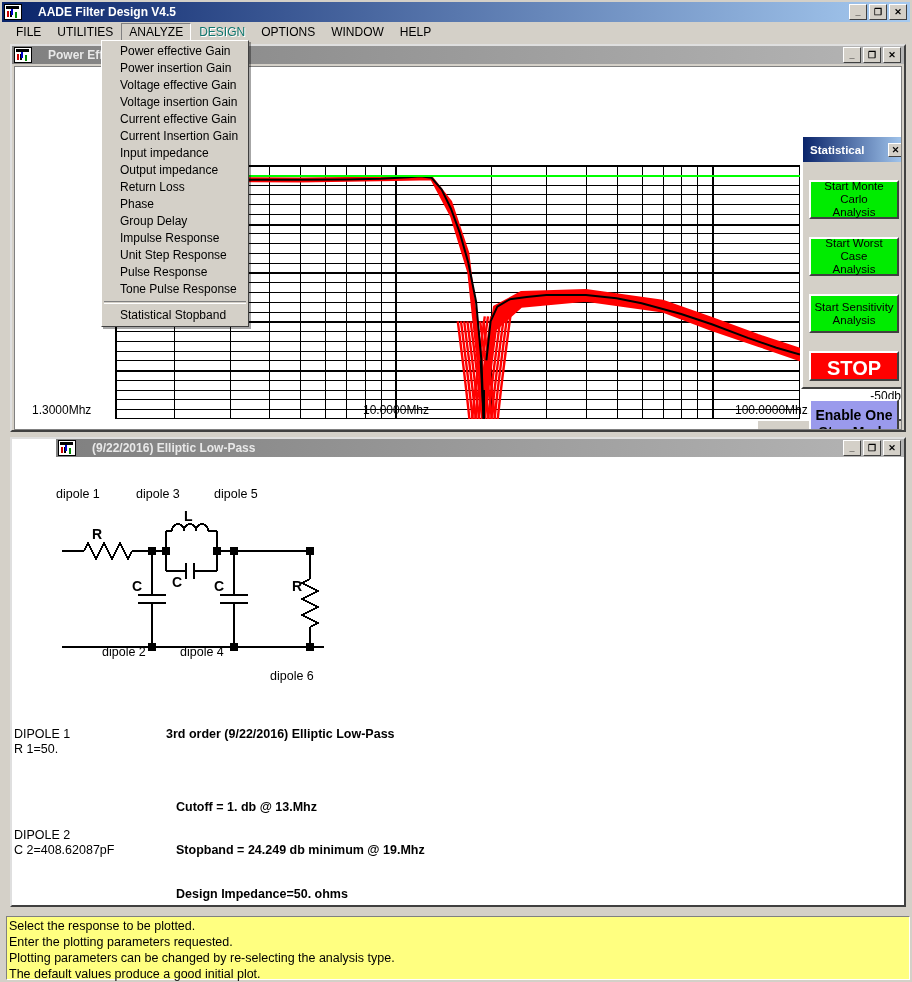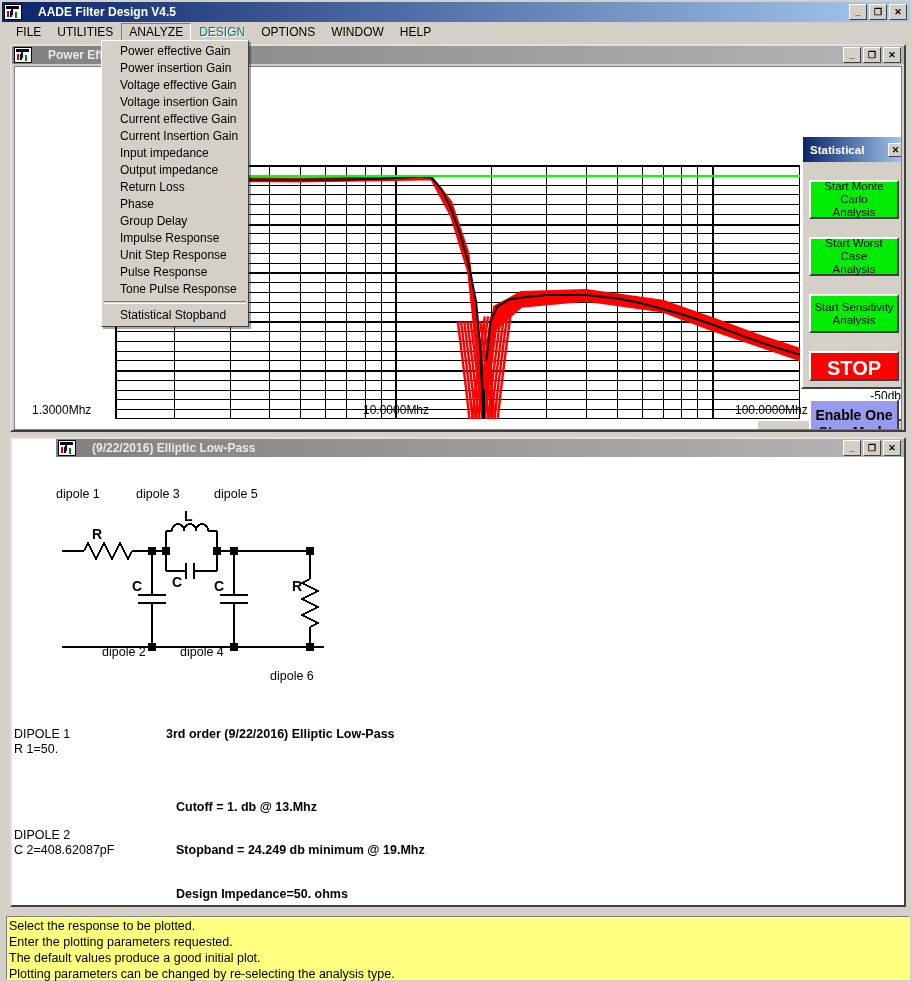--- a/index.html
+++ b/index.html
@@ -371,22 +371,22 @@
           
           
         </div>
       </div>
     </div>
   </div>
 
   <div id="statusbar">
     <div>Select the response to be plotted.</div>
     <div>Enter the plotting parameters requested.</div>
+    <div>Plotting parameters can be changed by re-selecting the analysis type.</div>
     <div>The default values produce a good initial plot.</div>
-    <div>Plotting parameters can be changed by re-selecting the analysis type.</div>
   </div>
 
   <div id="analyze-menu">
       <div class="item">Power effective Gain</div>
       <div class="item">Power insertion Gain</div>
       <div class="item">Voltage effective Gain</div>
       <div class="item">Voltage insertion Gain</div>
       <div class="item">Current effective Gain</div>
       <div class="item">Current Insertion Gain</div>
       <div class="item">Input impedance</div>

